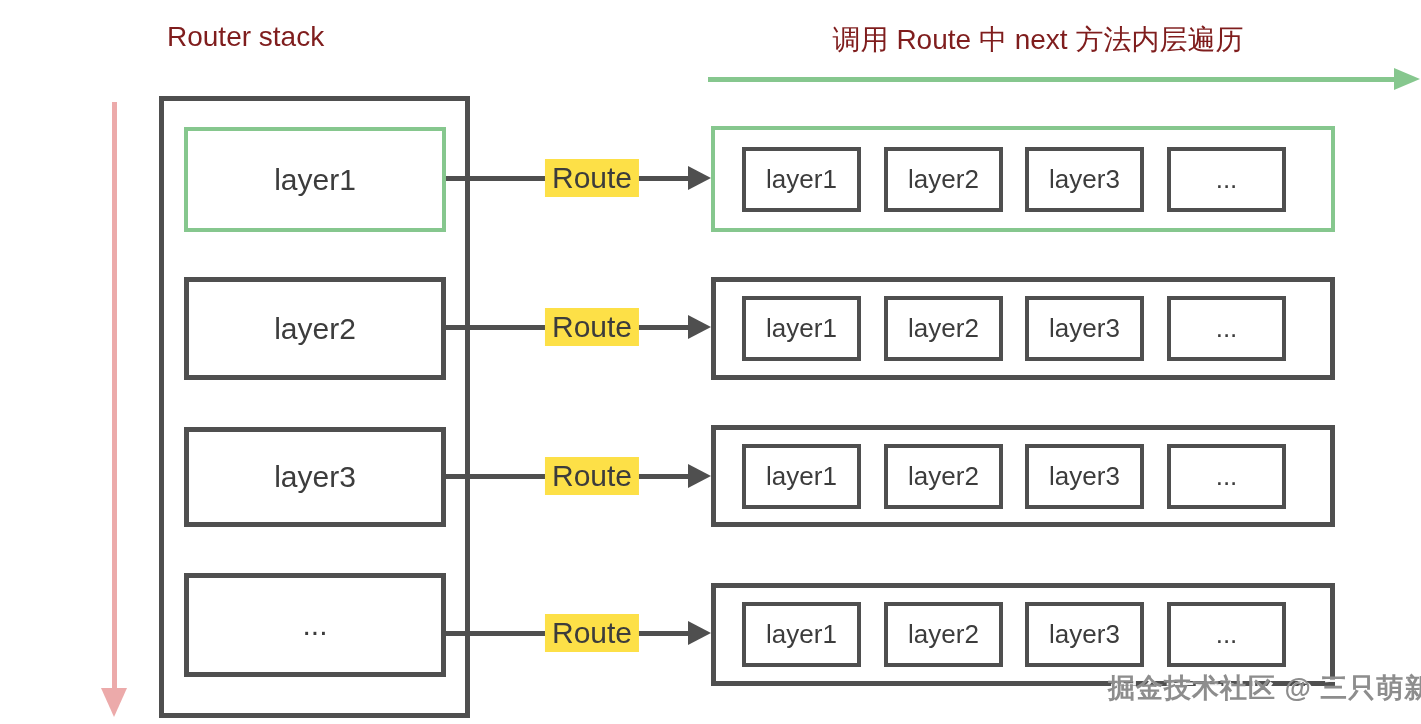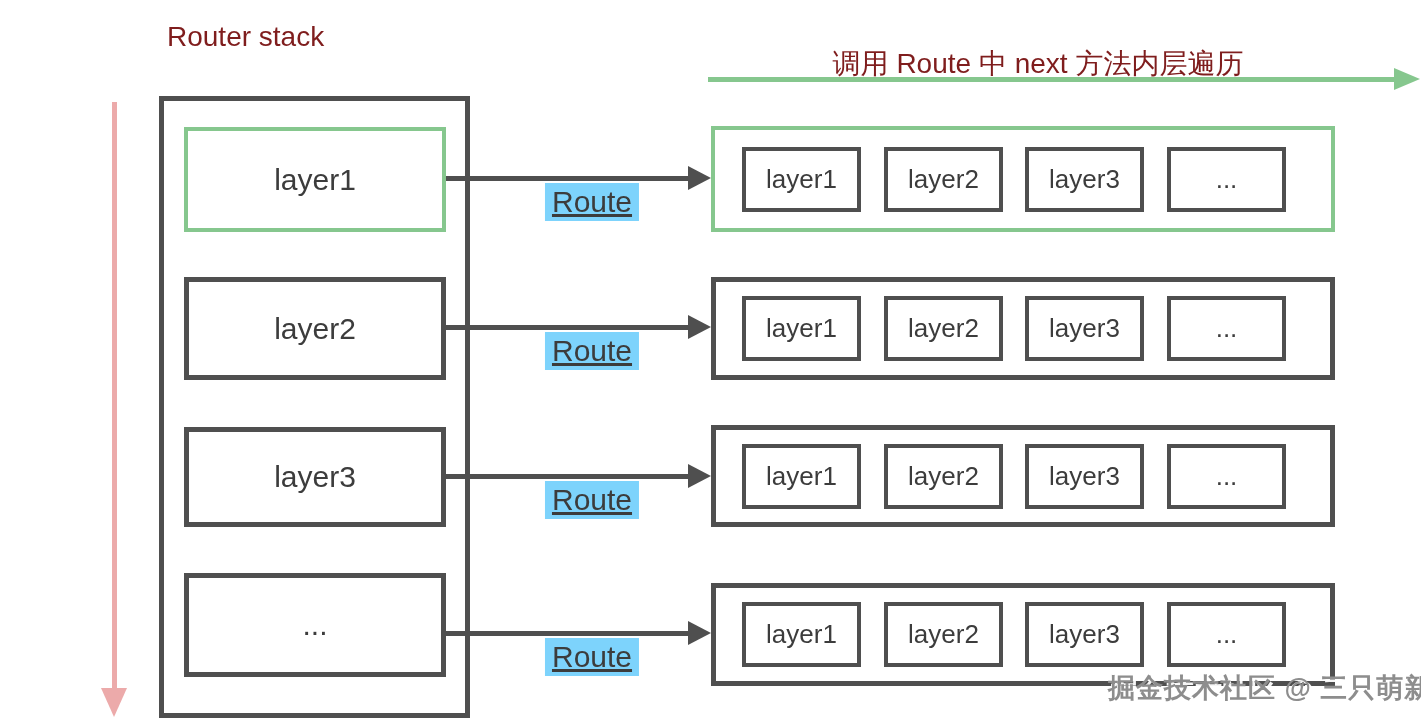--- a/index.html
+++ b/index.html
@@ -1,21 +1,21 @@
 <!DOCTYPE html>
 <html><head>
 <meta charset="utf-8">
 <style>
   html,body{margin:0;padding:0;background:#fff;}
   .canvas{
     position:relative;width:1421px;height:724px;background:#ffffff;overflow:hidden;
     font-family:"Liberation Sans","DejaVu Sans",sans-serif;color:#3c3c3c;
   }
   .title{position:absolute;font-size:28px;white-space:nowrap;color:#7f1d1d;}
-  .centerx{transform:translateX(-50%);margin-top:24px;}
+  .centerx{transform:translateX(-50%);}
   
   .box{position:absolute;box-sizing:border-box;background:#ffffff;
        display:flex;align-items:center;justify-content:center;white-space:nowrap;}
   .b-dark{border:5px solid #4f4f4f;}
   .b-dark4{border:4px solid #4f4f4f;}
   .b-green{border:4px solid #86c78e;}
   .big-label{font-size:30px;}
   .small-label{font-size:26px;}
   
   .hline{position:absolute;height:5px;background:#4f4f4f;}
@@ -23,22 +23,22 @@
   .head-right-dark{position:absolute;width:0;height:0;border-style:solid;
     border-top:12px solid transparent;border-bottom:12px solid transparent;
     border-left:23px solid #4f4f4f;border-right:0;}
   .gline{position:absolute;height:5px;background:#86c78e;}
   .head-right-green{position:absolute;width:0;height:0;border-style:solid;
     border-top:11px solid transparent;border-bottom:11px solid transparent;
     border-left:26px solid #86c78e;border-right:0;}
   .head-down-pink{position:absolute;width:0;height:0;border-style:solid;
     border-left:13px solid transparent;border-right:13px solid transparent;
     border-top:29px solid #ecaaaa;border-bottom:0;}
-  .route-label{position:absolute;font-size:30px;background:#7dd3fc;
-    padding:0 7px;line-height:38px;z-index:3;white-space:nowrap;text-decoration:underline;}
+  .route-label{position:absolute;font-size:30px;background:#fde047;
+    padding:0 7px;line-height:38px;z-index:3;white-space:nowrap;}
   .side-text{position:absolute;left:14px;top:202px;font-size:28px;line-height:48px;}
   .side-text div{white-space:nowrap;}
   .watermark{position:absolute;left:1108px;top:670px;font-size:27px;font-weight:600;
     color:#8d8d8d;text-shadow:3px 3px 0 rgba(255,255,255,0.95);letter-spacing:1px;
     z-index:10;white-space:nowrap;}
 </style>
 </head>
 <body>
 
 <div class="canvas">

